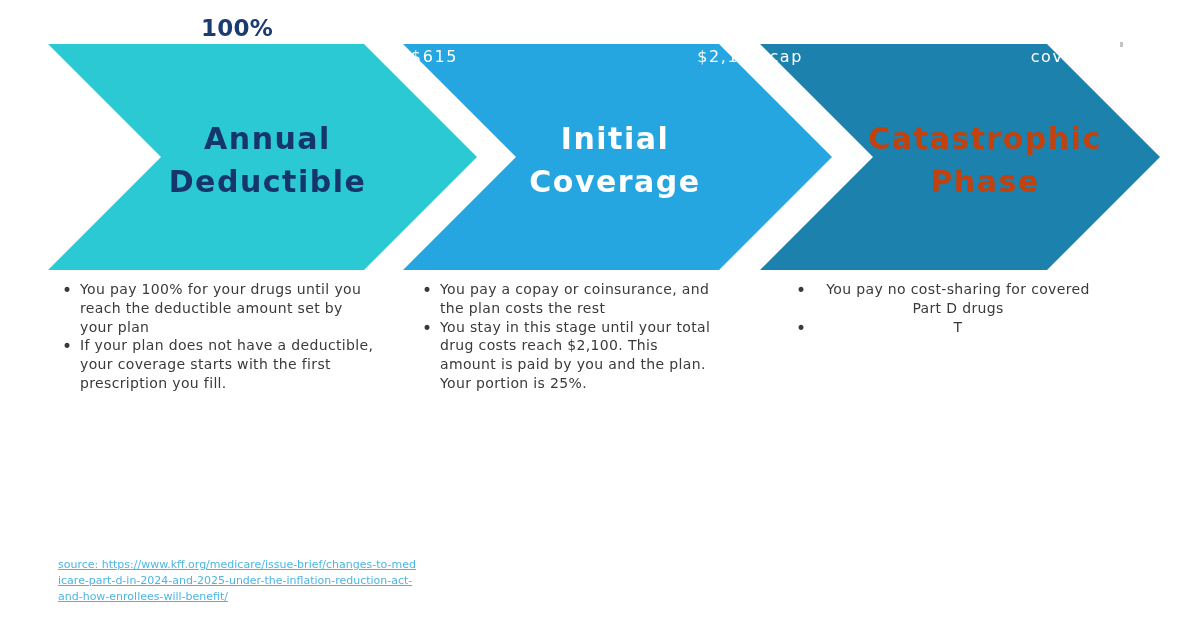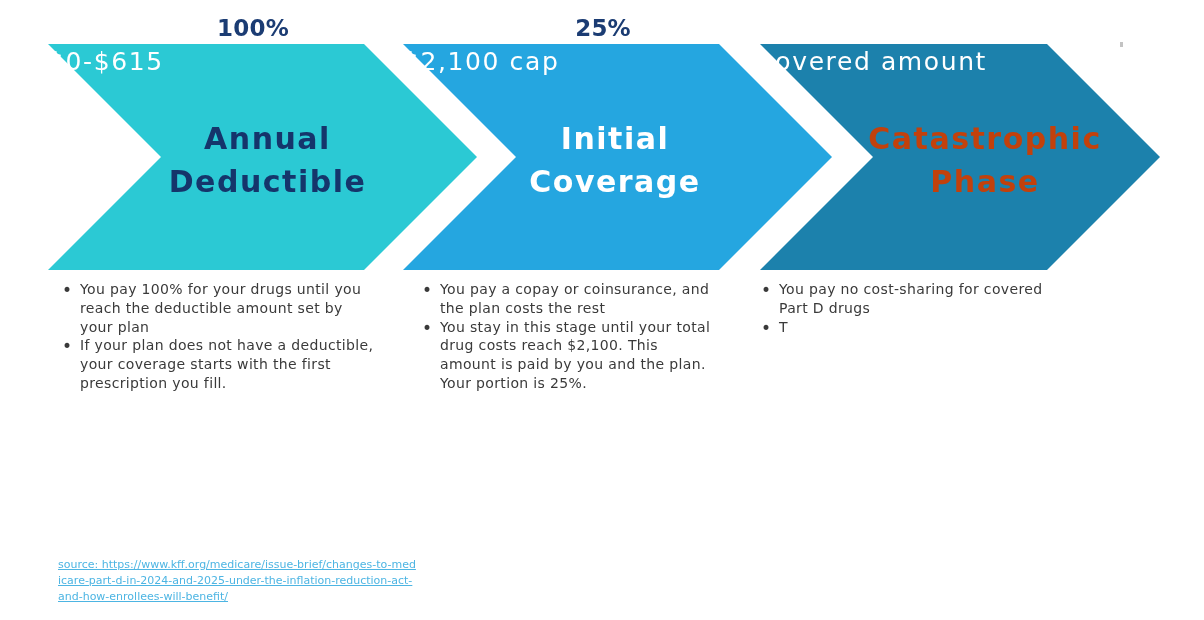--- a/index.html
+++ b/index.html
@@ -45,30 +45,30 @@
     position: absolute;
     top: 16px;
     text-align: center;
     font-size: 23px;
     font-weight: 700;
     color: #1b3c73;
     letter-spacing: 0.2px;
     line-height: 1.1;
     white-space: nowrap;
   }
-  #cap-0 { left: 48px;  width: 410px; }
+  #cap-0 { left: 32px;  width: 410px; }
   #cap-1 { left: 403px; width: 400px; }
   #cap-2 { left: 760px; width: 424px; }
 
   
   .sub-caption {
     position: absolute;
     top: 48px;
-    text-align: left;
-    font-size: 25px;
+    text-align: right;
+    font-size: 16px;
     font-weight: 400;
     color: #ffffff;
     letter-spacing: 1.6px;
     line-height: 1.15;
     white-space: nowrap;
   }
   #sub-0 { left: 48px;  width: 410px; }
   #sub-1 { left: 403px; width: 400px; }
   #sub-2 { left: 760px; width: 424px; }
 
@@ -94,21 +94,21 @@
     margin: 0;
     padding: 0;
     list-style: none;
     font-size: 14px;
     line-height: 1.34;
     color: #3a3a3a;
     letter-spacing: 0.35px;
   }
   #col-0 { left: 58px;  width: 320px; }
   #col-1 { left: 418px; width: 300px; }
-  #col-2 { left: 757px; width: 310px; }
+  #col-2 { left: 792px; width: 310px; text-align: center; }
 
   .bullets li {
     position: relative;
     padding-left: 22px;
     margin: 0 0 0 0;
   }
   .bullets li + li { margin-top: 0; }
   .bullets li::before {
     content: "\2022";
     position: absolute;
@@ -151,21 +151,20 @@
 
   <div class="chevron-band">
     <svg class="chev-svg" viewBox="0 0 1204 226" preserveAspectRatio="none">
       <polygon points="48,0 364,0 477,113 364,226 48,226 161,113" fill="#2bc9d4"></polygon>
       <polygon points="403,0 719,0 832,113 719,226 403,226 516,113" fill="#25a6e0"></polygon>
       <polygon points="760,0 1047,0 1160,113 1047,226 760,226 873,113" fill="#1c81ac"></polygon>
     </svg>
   </div>
 
   <div class="top-caption" id="cap-0">100%</div>
-  <div class="top-caption" id="cap-1">25%</div>
 
   <div class="sub-caption" id="sub-0">$0-$615</div>
   <div class="sub-caption" id="sub-1">$2,100 cap</div>
   <div class="sub-caption" id="sub-2">covered amount</div>
 
   <div class="phase-title" id="title-1" style="color: rgb(255, 255, 255);">Initial
 Coverage</div>
   <div class="phase-title" id="title-0" style="color: rgb(21, 53, 107);">Annual
 Deductible</div>
   <div class="phase-title" id="title-2" style="color: #c2410c;">Catastrophic

